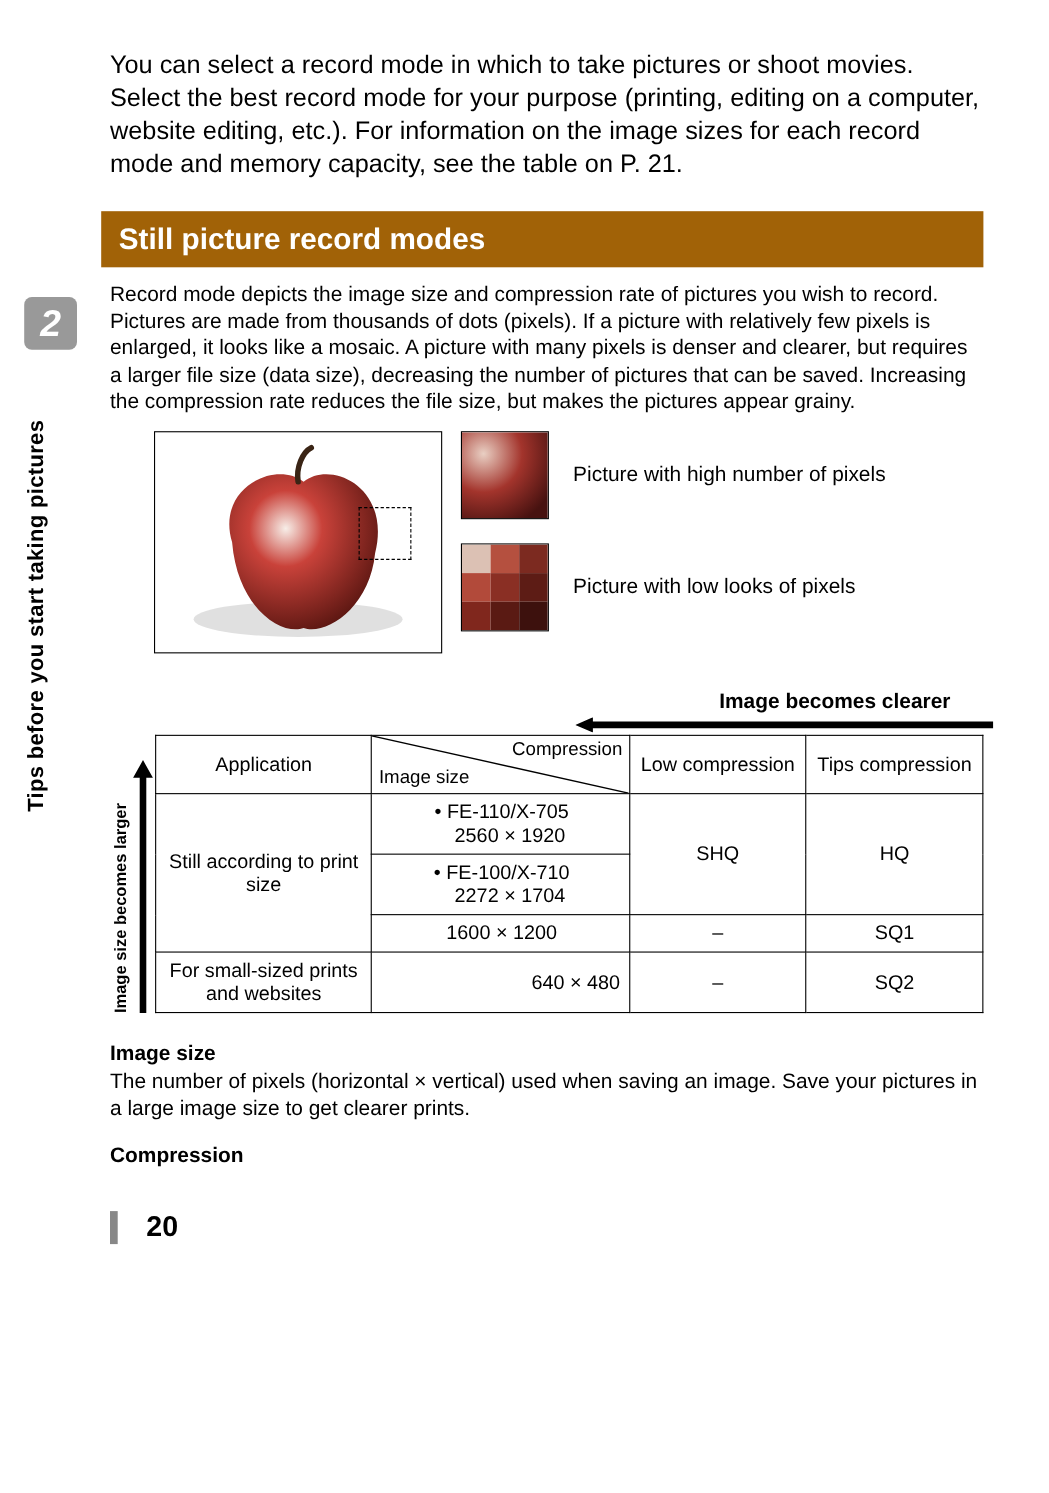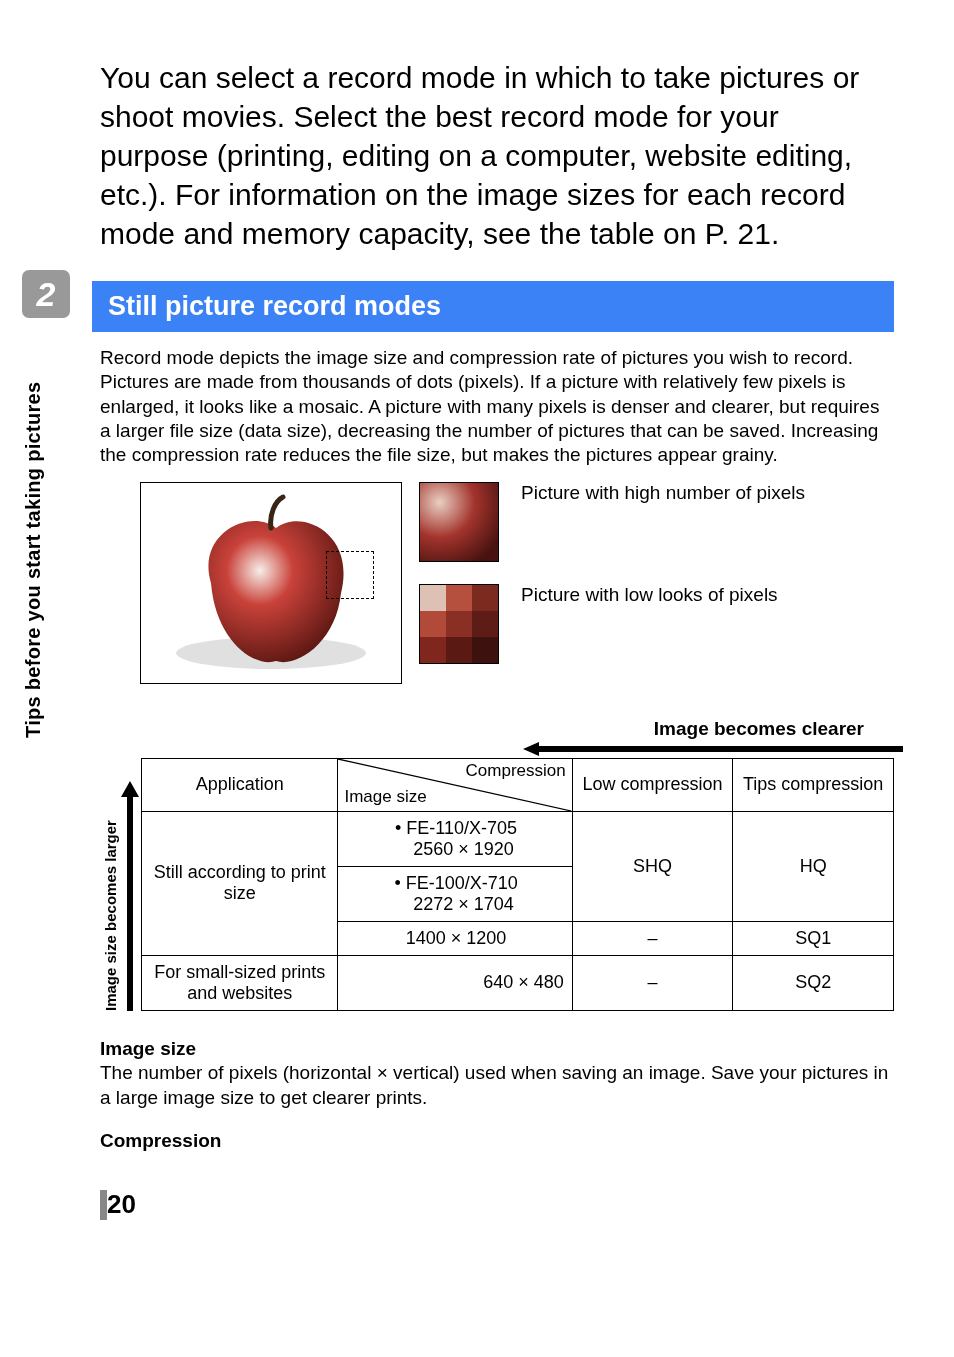--- a/index.html
+++ b/index.html
@@ -67,26 +67,26 @@
   width: 50px;
   height: 38px;
   border: 2px solid #fff;
   border-radius: 5px;
   display: flex;
   align-items: center;
   justify-content: center;
 }
 .title-bar .icon-box svg { display:block; }
 .intro {
-  font-size: 30px;
+  font-size: 23px;
   line-height: 1.3;
-  margin: 28px 0 28px 0;
+  margin: 14px 0 28px 0;
 }
 .section-bar {
-  background: #3b82f6;
+  background: #a16207;
   color: #fff;
   font-size: 27px;
   font-weight: bold;
   padding: 10px 16px;
   margin-left: -8px;
 }
 .body-text {
   font-size: 19px;
   line-height: 1.28;
   margin: 14px 0;
@@ -113,20 +113,21 @@
   width: 46px;
   height: 46px;
 }
 .right-col {
   display: flex;
   flex-direction: column;
   gap: 22px;
 }
 .right-row {
   display: flex;
+  align-items: center;
   gap: 22px;
   padding-left: 11px;
 }
 .thumb {
   width: 78px;
   height: 78px;
   border: 1px solid #000;
   background: #fff;
 }
 .thumb svg { display:block; }
@@ -212,21 +213,21 @@
   line-height: 1.3;
 }
 .footer-sec .hd {
   font-weight: bold;
   margin-top: 18px;
 }
 .page-num {
   margin-top: 36px;
   display: flex;
   align-items: flex-end;
-  gap: 0;
+  gap: 26px;
 }
 .page-num .bar {
   width: 7px;
   height: 30px;
   background: #888;
 }
 .page-num .num {
   font-size: 26px;
   font-weight: bold;
 }
@@ -335,21 +336,21 @@
         <td class="size-col" style="white-space:pre;">• FE-110/X-705
    2560 × 1920</td>
         <td rowspan="2">SHQ</td>
         <td rowspan="2">HQ</td>
       </tr>
       <tr>
         <td class="size-col" style="white-space:pre;">• FE-100/X-710
    2272 × 1704</td>
       </tr>
       <tr>
-        <td class="size-col" style="text-align:center;">1400 × 1200</td>
+        <td class="size-col" style="text-align:center;">1600 × 1200</td>
         <td>–</td>
         <td>SQ1</td>
       </tr>
       <tr>
         <td class="app-col">For small-sized prints and websites</td>
         <td class="size-col" style="text-align:right;">640 × 480</td>
         <td>–</td>
         <td>SQ2</td>
       </tr>
     </tbody>

